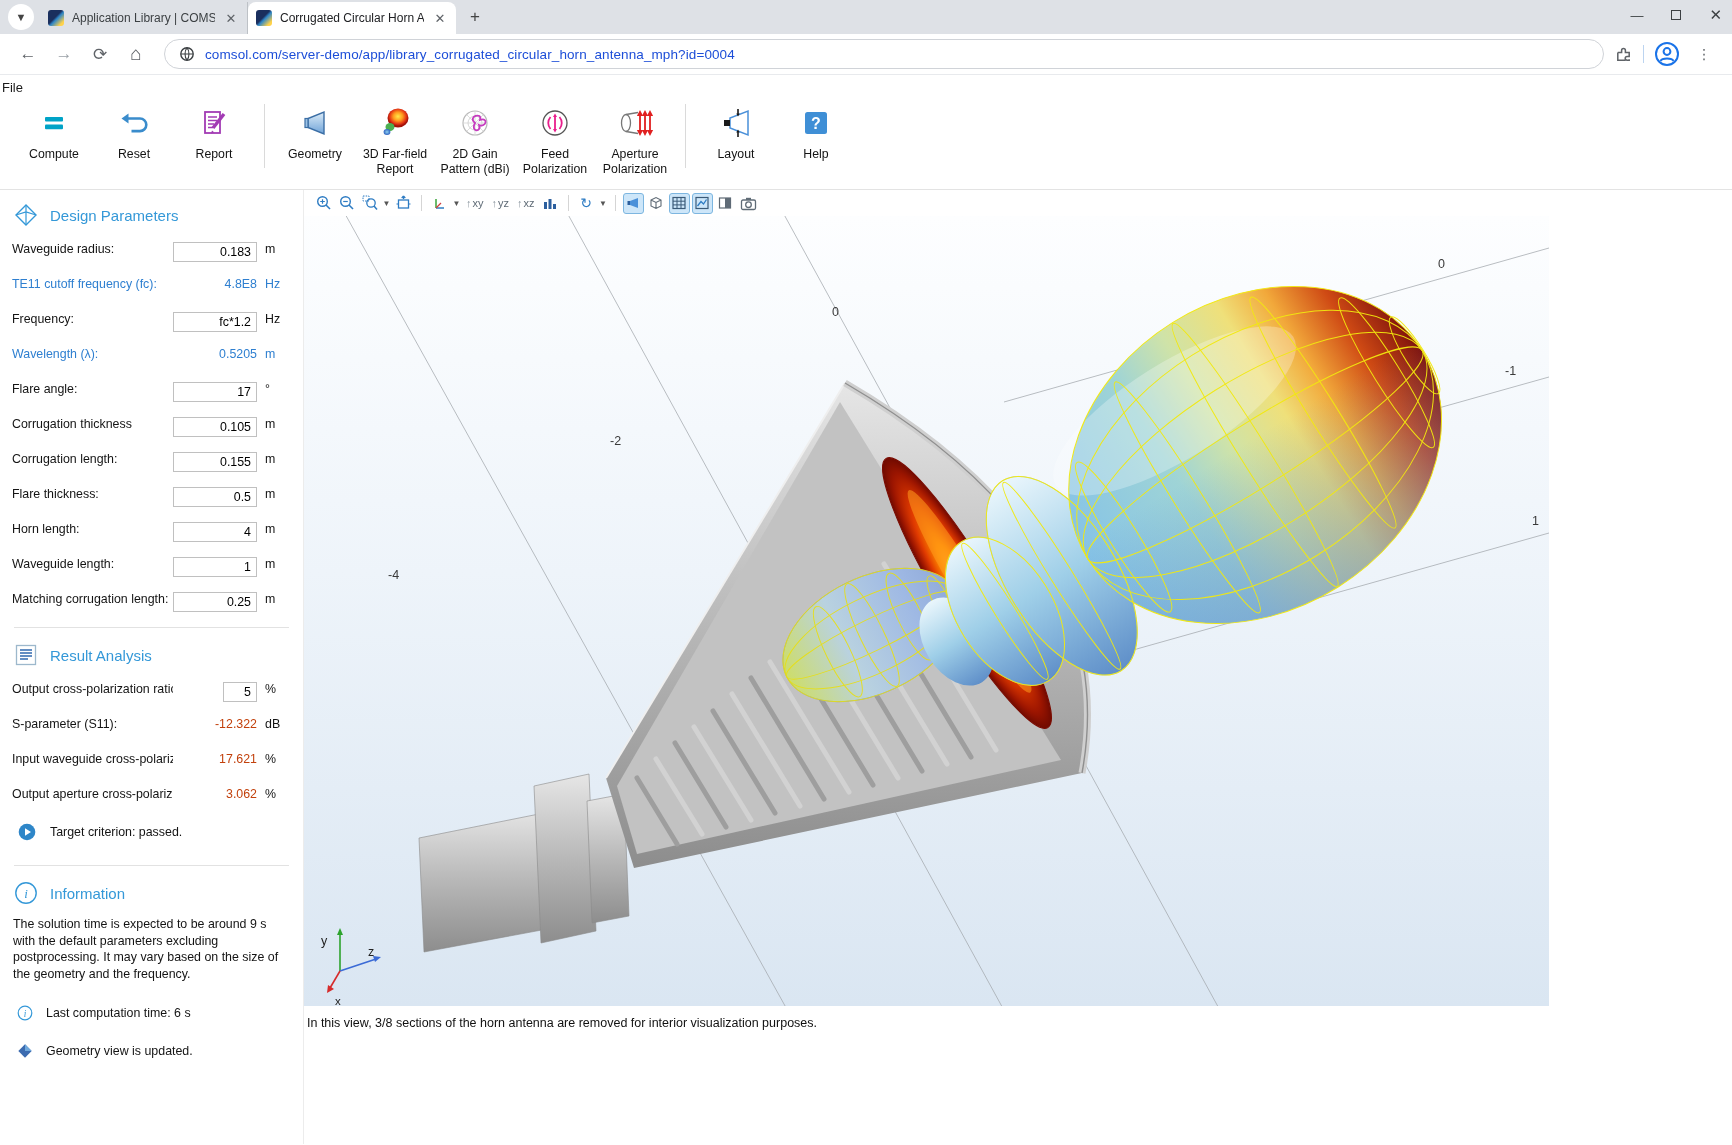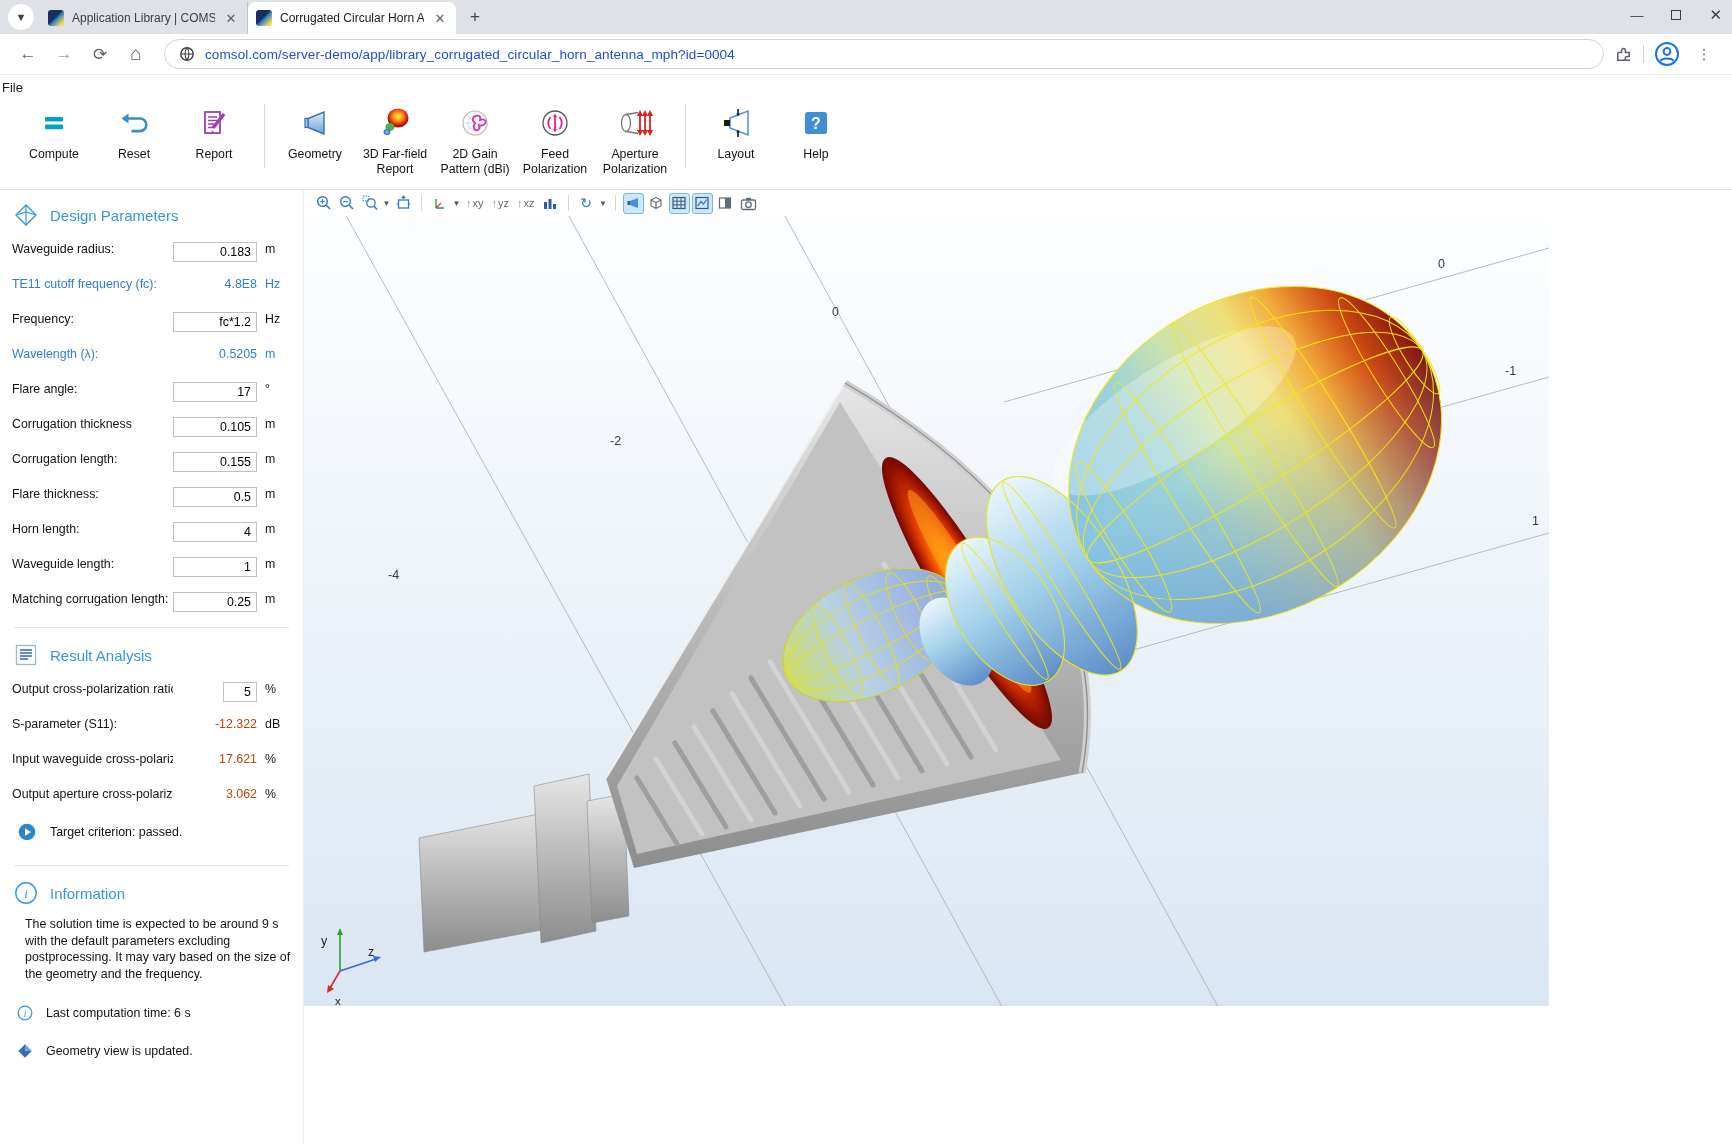--- a/index.html
+++ b/index.html
@@ -56,21 +56,21 @@
   .plabel { flex:1; font-size:12.4px; color:#141414; white-space:nowrap; overflow:hidden; }
   .pinput { width:84px; height:20px; border:1px solid #c0c0c0; background:#fff; text-align:right;
             font-size:12.4px; font-family:"Liberation Sans",sans-serif; padding:0 5px; flex:none; }
   .pinput.small { width:34px; margin-left:50px; }
   .pval { width:84px; text-align:right; font-size:12.4px; color:#c2410c; flex:none; }
   .punit { width:26px; margin-left:8px; font-size:12.4px; color:#141414; flex:none; }
   .blue { color:#2e7fd0 !important; }
   .sdivider { border:none; border-top:1px solid #e2e2e2; margin:15px 2px; }
   .statusrow { display:flex; align-items:center; gap:14px; margin:16px 0 4px 6px;
                font-size:12.4px; color:#141414; }
-  .infop { font-size:12.4px; color:#141414; line-height:1.35; margin:2px 0 0 13px; }
+  .infop { font-size:12.4px; color:#141414; line-height:1.35; margin:2px 0 0 1px; }
   .inforow { display:flex; align-items:center; gap:13px; margin-top:22px; margin-left:5px;
              font-size:12.4px; color:#141414; }
 
   
   .gcol { width:1245px; flex:none; display:flex; flex-direction:column; }
   .gtoolbar { height:26px; display:flex; align-items:center; padding-left:9px; gap:2px; }
   .gbtn { height:21px; min-width:21px; display:flex; align-items:center; justify-content:center;
           border:1px solid transparent; border-radius:3px; color:#2e7cc3; }
   .gbtn.on { background:#cde6f9; border-color:#7db6e0; }
   .caret { font-size:8px; color:#555; width:9px; text-align:center; }
@@ -667,15 +667,16 @@
           <polygon points="77,741 69,740 71,746" fill="#3b6bd6"></polygon>
           <line x1="36" y1="755" x2="26" y2="772" stroke="#d62b2b" stroke-width="1.6"></line>
           <polygon points="23,777 24,769 30,773" fill="#d62b2b"></polygon>
           <text x="17" y="729" font-size="12.5" fill="#222">y</text>
           <text x="64" y="740" font-size="12.5" fill="#222">z</text>
           <text x="31" y="789" font-size="11.5" fill="#222">x</text>
         </g>
       </svg>
     </div>
 
+    <div class="caption">In this view, 3/8 sections of the horn antenna are removed for interior visualization purposes.</div>
   </div>
 
 </div>
 
 </body></html>

